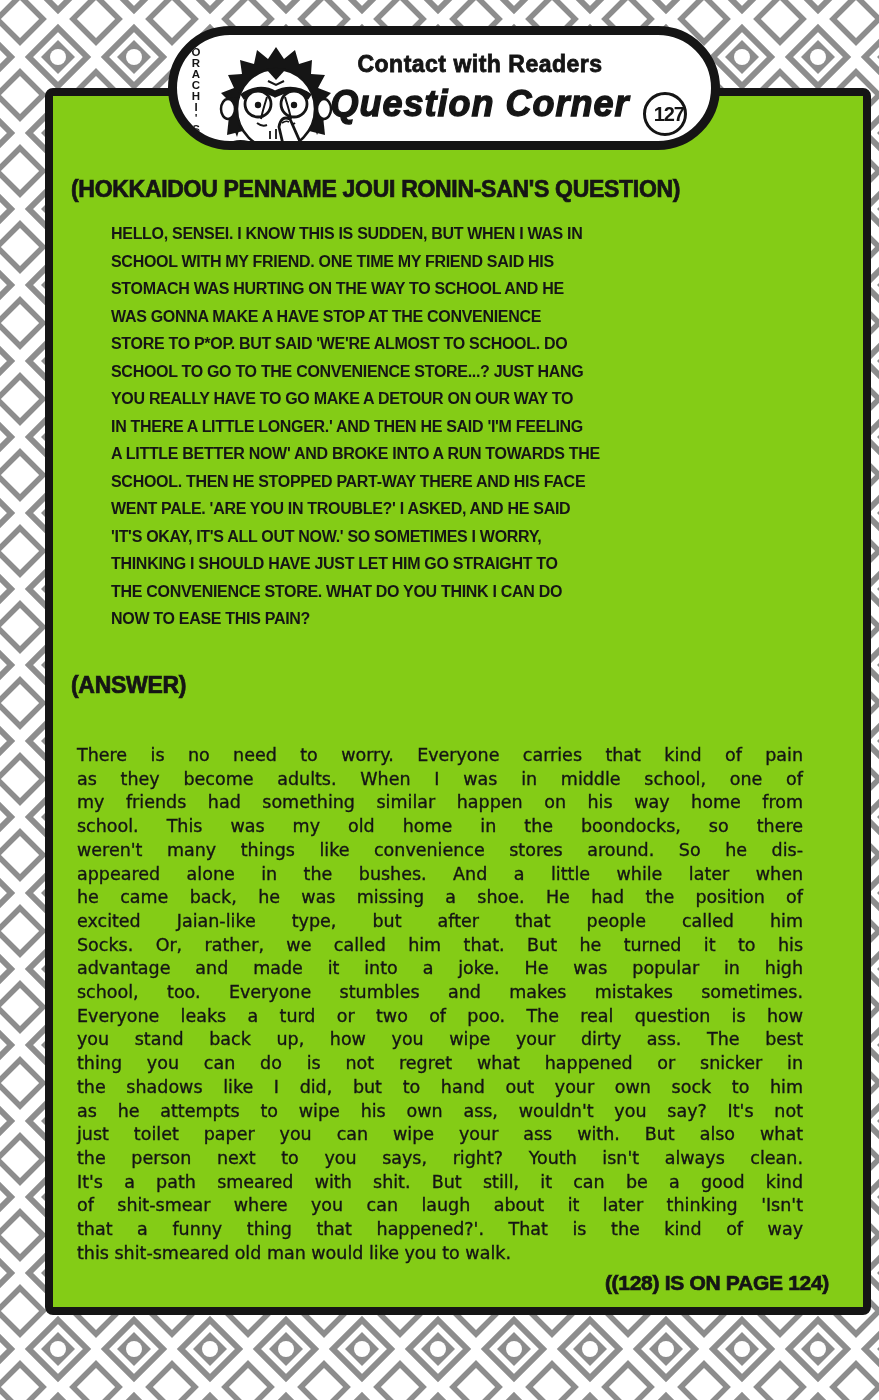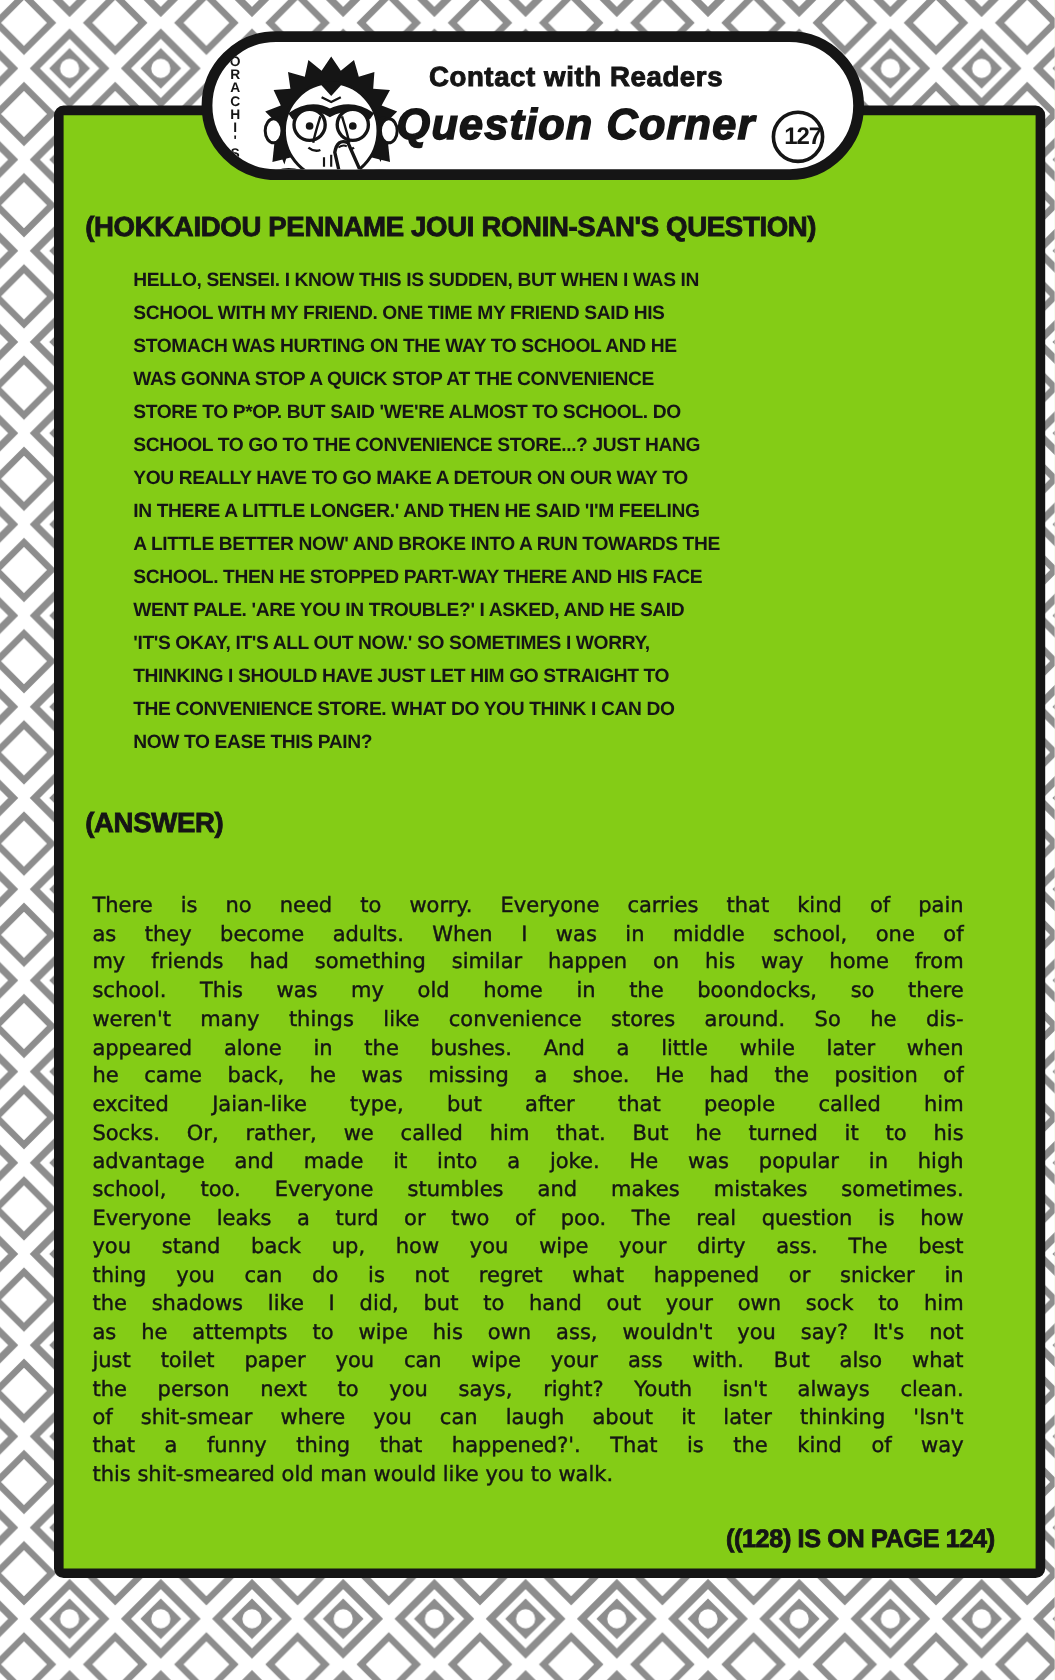--- a/index.html
+++ b/index.html
@@ -97,21 +97,21 @@
   <rect width="879" height="1400" fill="#ffffff"></rect>
   <rect width="879" height="1400" fill="url(#diam)"></rect>
 </svg>
 
 <div class="content-box">
   <div class="q-heading">(HOKKAIDOU PENNAME JOUI RONIN-SAN'S QUESTION)</div>
   <div class="q-body">
       <div class="line">HELLO, SENSEI. I KNOW THIS IS SUDDEN, BUT WHEN I WAS IN</div>
       <div class="line">SCHOOL WITH MY FRIEND. ONE TIME MY FRIEND SAID HIS</div>
       <div class="line">STOMACH WAS HURTING ON THE WAY TO SCHOOL AND HE</div>
-      <div class="line">WAS GONNA STOP A QUICK STOP AT THE CONVENIENCE</div>
+      <div class="line">WAS GONNA MAKE A HAVE STOP AT THE CONVENIENCE</div>
       <div class="line">STORE TO P*OP. BUT SAID 'WE'RE ALMOST TO SCHOOL. DO</div>
       <div class="line">SCHOOL TO GO TO THE CONVENIENCE STORE...? JUST HANG</div>
       <div class="line">YOU REALLY HAVE TO GO MAKE A DETOUR ON OUR WAY TO</div>
       <div class="line">IN THERE A LITTLE LONGER.' AND THEN HE SAID 'I'M FEELING</div>
       <div class="line">A LITTLE BETTER NOW' AND BROKE INTO A RUN TOWARDS THE</div>
       <div class="line">SCHOOL. THEN HE STOPPED PART-WAY THERE AND HIS FACE</div>
       <div class="line">WENT PALE. 'ARE YOU IN TROUBLE?' I ASKED, AND HE SAID</div>
       <div class="line">'IT'S OKAY, IT'S ALL OUT NOW.' SO SOMETIMES I WORRY,</div>
       <div class="line">THINKING I SHOULD HAVE JUST LET HIM GO STRAIGHT TO</div>
       <div class="line">THE CONVENIENCE STORE. WHAT DO YOU THINK I CAN DO</div>
@@ -130,20 +130,21 @@
       <div class="line">Socks. Or, rather, we called him that. But he turned it to his</div>
       <div class="line">advantage and made it into a joke. He was popular in high</div>
       <div class="line">school, too. Everyone stumbles and makes mistakes sometimes.</div>
       <div class="line">Everyone leaks a turd or two of poo. The real question is how</div>
       <div class="line">you stand back up, how you wipe your dirty ass. The best</div>
       <div class="line">thing you can do is not regret what happened or snicker in</div>
       <div class="line">the shadows like I did, but to hand out your own sock to him</div>
       <div class="line">as he attempts to wipe his own ass, wouldn't you say? It's not</div>
       <div class="line">just toilet paper you can wipe your ass with. But also what</div>
       <div class="line">the person next to you says, right? Youth isn't always clean.</div>
+      <div class="line">It's a path smeared with shit. But still, it can be a good kind</div>
       <div class="line">of shit-smear where you can laugh about it later thinking 'Isn't</div>
       <div class="line">that a funny thing that happened?'. That is the kind of way</div>
       <div class="line last">this shit-smeared old man would like you to walk.</div>
     </div>
   <div class="footer-note">((128) IS ON PAGE 124)</div>
 </div>
 
 <div class="header-pill">
   <div class="vertical-name">SORACHI'S</div>
 

